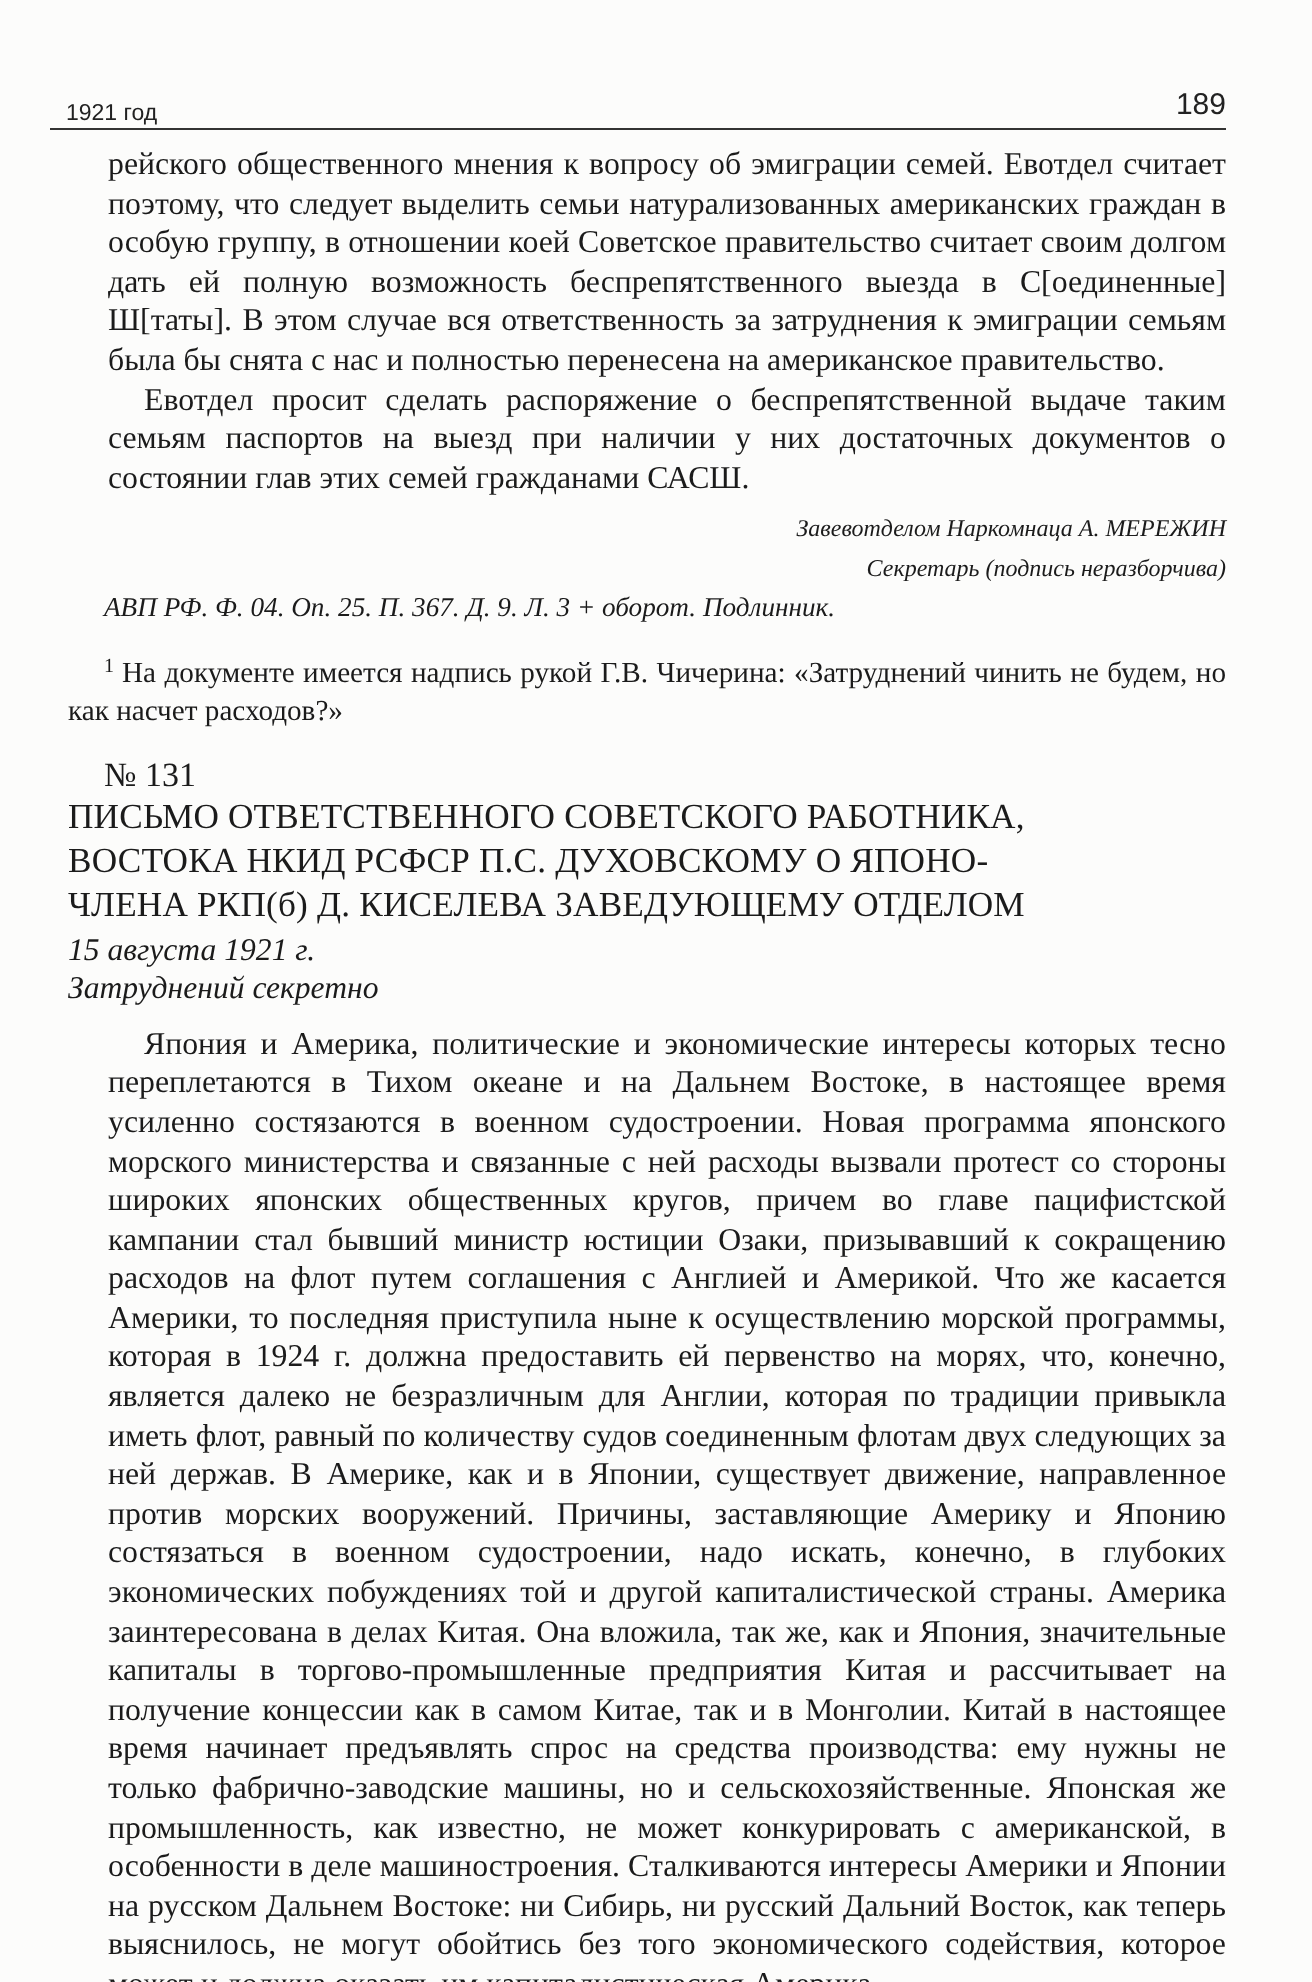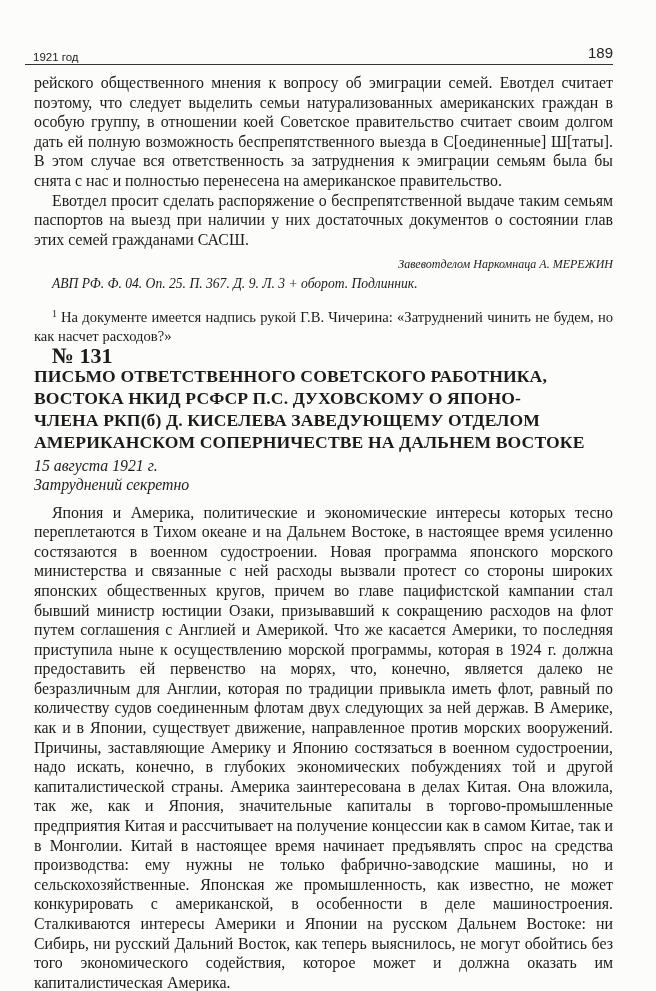--- a/index.html
+++ b/index.html
@@ -14,60 +14,60 @@
   .running-head {
     position: absolute; left: 25px; top: 46px; width: 588px; height: 18px;
     border-bottom: 1.5px solid #333;
     font-family: "Liberation Sans", "DejaVu Sans", sans-serif;
   }
   .rh-left { position: absolute; left: 8px; top: 5px; font-size: 11.5px; color: #222; }
   .rh-right { position: absolute; right: 0px; top: -2px; font-size: 15px; color: #222; margin-left: 12px; }
   .column { position: absolute; left: 34px; top: 73px; width: 579px; }
   p { margin: 0; text-align: justify; font-size: 15.9px; line-height: 19.6px; }
   .indent { text-indent: 18px; }
-  .justify-last { text-align-last: left; }
+  .justify-last { text-align-last: left; margin-left: 20px; }
   .sig { text-align: right; font-style: italic; font-size: 12px; line-height: 20px; }
   .archive { font-style: italic; font-size: 13.6px; line-height: 18px; padding-left: 18px; margin-top: 1px; }
   .footnote { font-size: 14.6px; line-height: 19px; margin-top: 11px; text-indent: 18px; text-align: justify; }
   .footnote sup { font-size: 10px; vertical-align: 5px; margin-right: 4px; }
-  .doc-number { font-weight: bold; font-size: 22px; line-height: 20px; margin-top: 0; padding-left: 18px; }
-  .doc-title { font-weight: bold; font-size: 17.6px; line-height: 21.8px; margin: 0; text-align: left; letter-spacing: 0.1px; }
+  .doc-number { font-weight: normal; font-size: 17px; line-height: 20px; margin-top: 12px; padding-left: 18px; }
+  .doc-title { font-weight: normal; font-size: 17.6px; line-height: 21.8px; margin: 0; text-align: left; letter-spacing: 0.1px; }
   .dateline { font-style: italic; font-size: 15.8px; line-height: 19.5px; margin-top: 2px; }
   .body-text { margin-top: 8px; }
 </style>
 </head>
 <body>
 
 <div class="page">
 
   <div class="running-head">
     <span class="rh-left">1921 год</span>
     <span class="rh-right">189</span>
   </div>
 
   <div class="column">
 
     <p class="justify-last">рейского общественного мнения к вопросу об эмиграции семей. Евотдел считает поэтому, что следует выделить семьи натурализованных американских граждан в особую группу, в отношении коей Советское правительство считает своим долгом дать ей полную возможность беспрепятственного выезда в С[оединенные] Ш[таты]. В этом случае вся ответственность за затруднения к эмиграции семьям была бы снята с нас и полностью перенесена на американское правительство.</p>
     <p class="indent justify-last">Евотдел просит сделать распоряжение о беспрепятственной выдаче таким семьям паспортов на выезд при наличии у них достаточных документов о состоянии глав этих семей гражданами САСШ.</p>
 
     <div style="height:5px"></div>
     <div class="sig">Завевотделом Наркомнаца А. МЕРЕЖИН</div>
+    <div class="sig">Секретарь (подпись неразборчива)</div>
 
     <div class="archive">АВП РФ. Ф. 04. Оп. 25. П. 367. Д. 9. Л. 3 + оборот. Подлинник.</div>
 
     <div class="footnote">
       <sup>1</sup><span>На документе имеется надпись рукой Г.В. Чичерина: «Затруднений чинить не будем, но как насчет расходов?»</span>
     </div>
 
     <div class="doc-number">№ 131</div>
     <div>
       <div class="doc-title">ПИСЬМО ОТВЕТСТВЕННОГО СОВЕТСКОГО РАБОТНИКА,</div>
       <div class="doc-title">ВОСТОКА НКИД РСФСР П.С. ДУХОВСКОМУ О ЯПОНО-</div>
       <div class="doc-title">ЧЛЕНА РКП(б) Д. КИСЕЛЕВА ЗАВЕДУЮЩЕМУ ОТДЕЛОМ</div>
-      <div class="doc-title">АМЕРИКАНСКОМ СОПЕРНИЧЕСТВЕ НА ДАЛЬНЕМ ВОСТОКЕ</div>
     </div>
 
     <div class="dateline">15 августа 1921 г.</div>
     <div class="dateline" style="margin-top:0">Затруднений секретно</div>
 
     <p class="indent justify-last body-text">Япония и Америка, политические и экономические интересы которых тесно переплетаются в Тихом океане и на Дальнем Востоке, в настоящее время усиленно состязаются в военном судостроении. Новая программа японского морского министерства и связанные с ней расходы вызвали протест со стороны широких японских общественных кругов, причем во главе пацифистской кампании стал бывший министр юстиции Озаки, призывавший к сокращению расходов на флот путем соглашения с Англией и Америкой. Что же касается Америки, то последняя приступила ныне к осуществлению морской программы, которая в 1924 г. должна предоставить ей первенство на морях, что, конечно, является далеко не безразличным для Англии, которая по традиции привыкла иметь флот, равный по количеству судов соединенным флотам двух следующих за ней держав. В Америке, как и в Японии, существует движение, направленное против морских вооружений. Причины, заставляющие Америку и Японию состязаться в военном судостроении, надо искать, конечно, в глубоких экономических побуждениях той и другой капиталистической страны. Америка заинтересована в делах Китая. Она вложила, так же, как и Япония, значительные капиталы в торгово-промышленные предприятия Китая и рассчитывает на получение концессии как в самом Китае, так и в Монголии. Китай в настоящее время начинает предъявлять спрос на средства производства: ему нужны не только фабрично-заводские машины, но и сельскохозяйственные. Японская же промышленность, как известно, не может конкурировать с американской, в особенности в деле машиностроения. Сталкиваются интересы Америки и Японии на русском Дальнем Востоке: ни Сибирь, ни русский Дальний Восток, как теперь выяснилось, не могут обойтись без того экономического содействия, которое может и должна оказать им капиталистическая Америка.</p>
 
   </div>
 </div>
 

